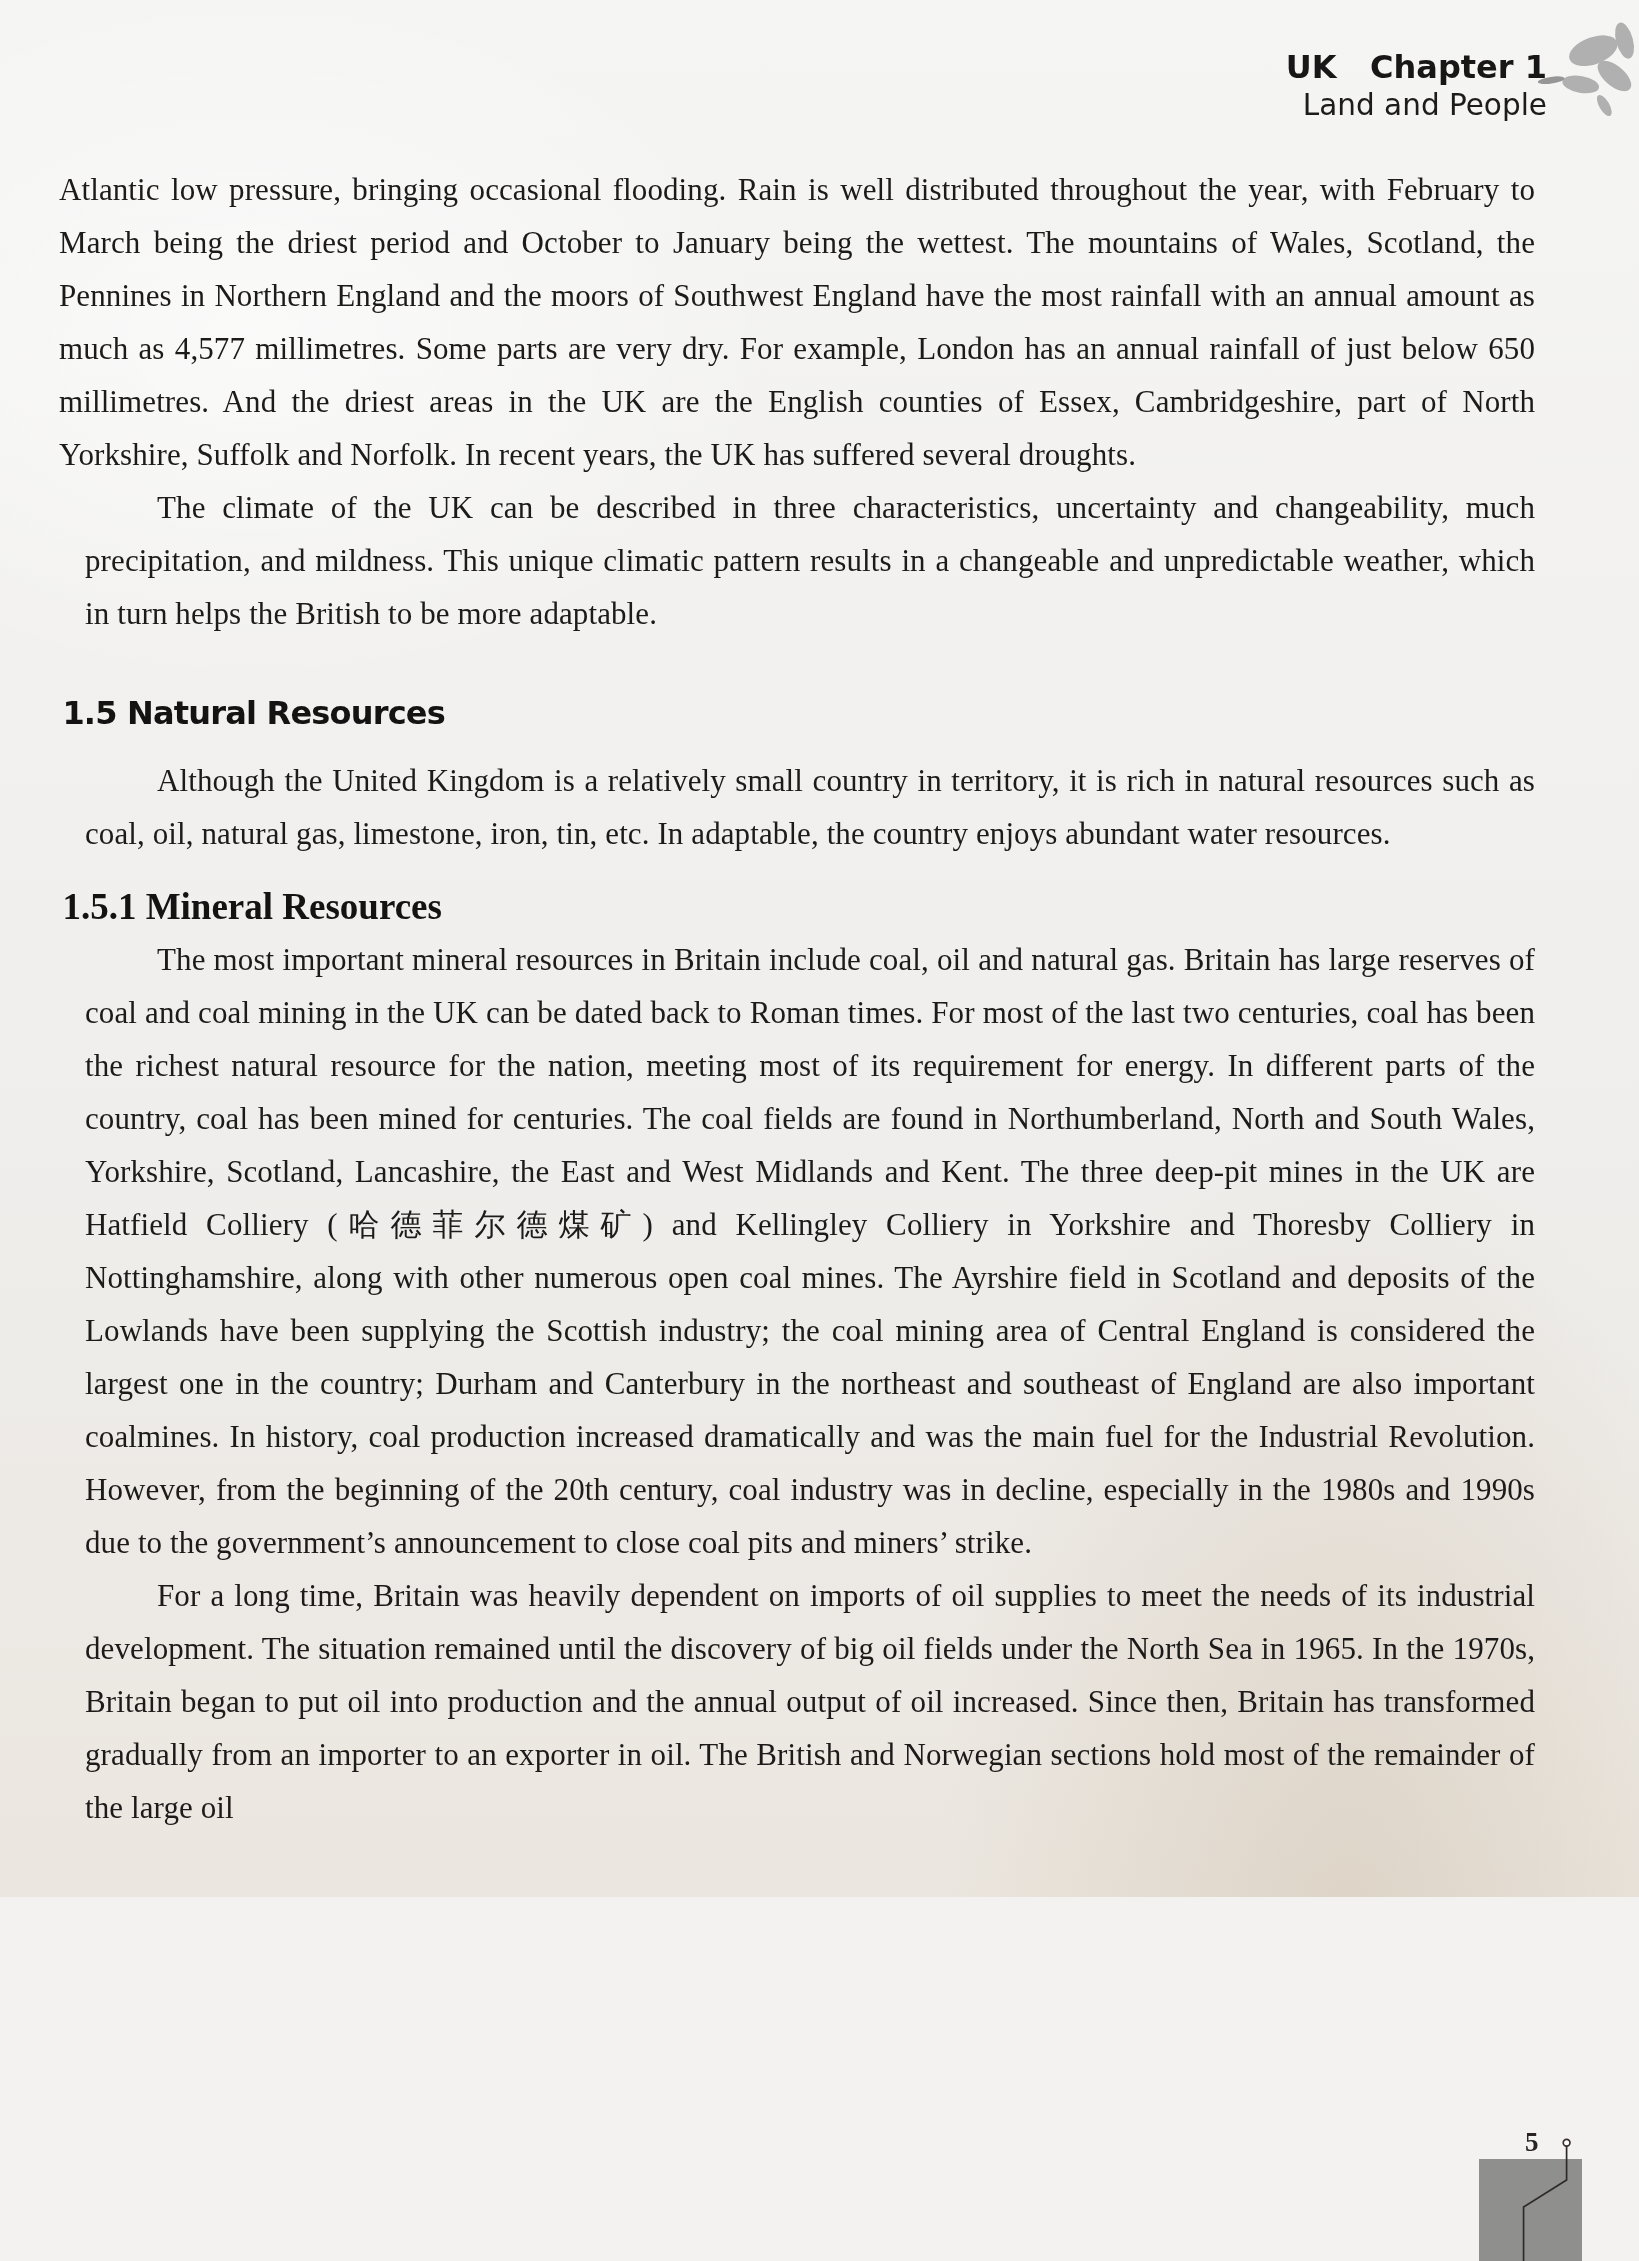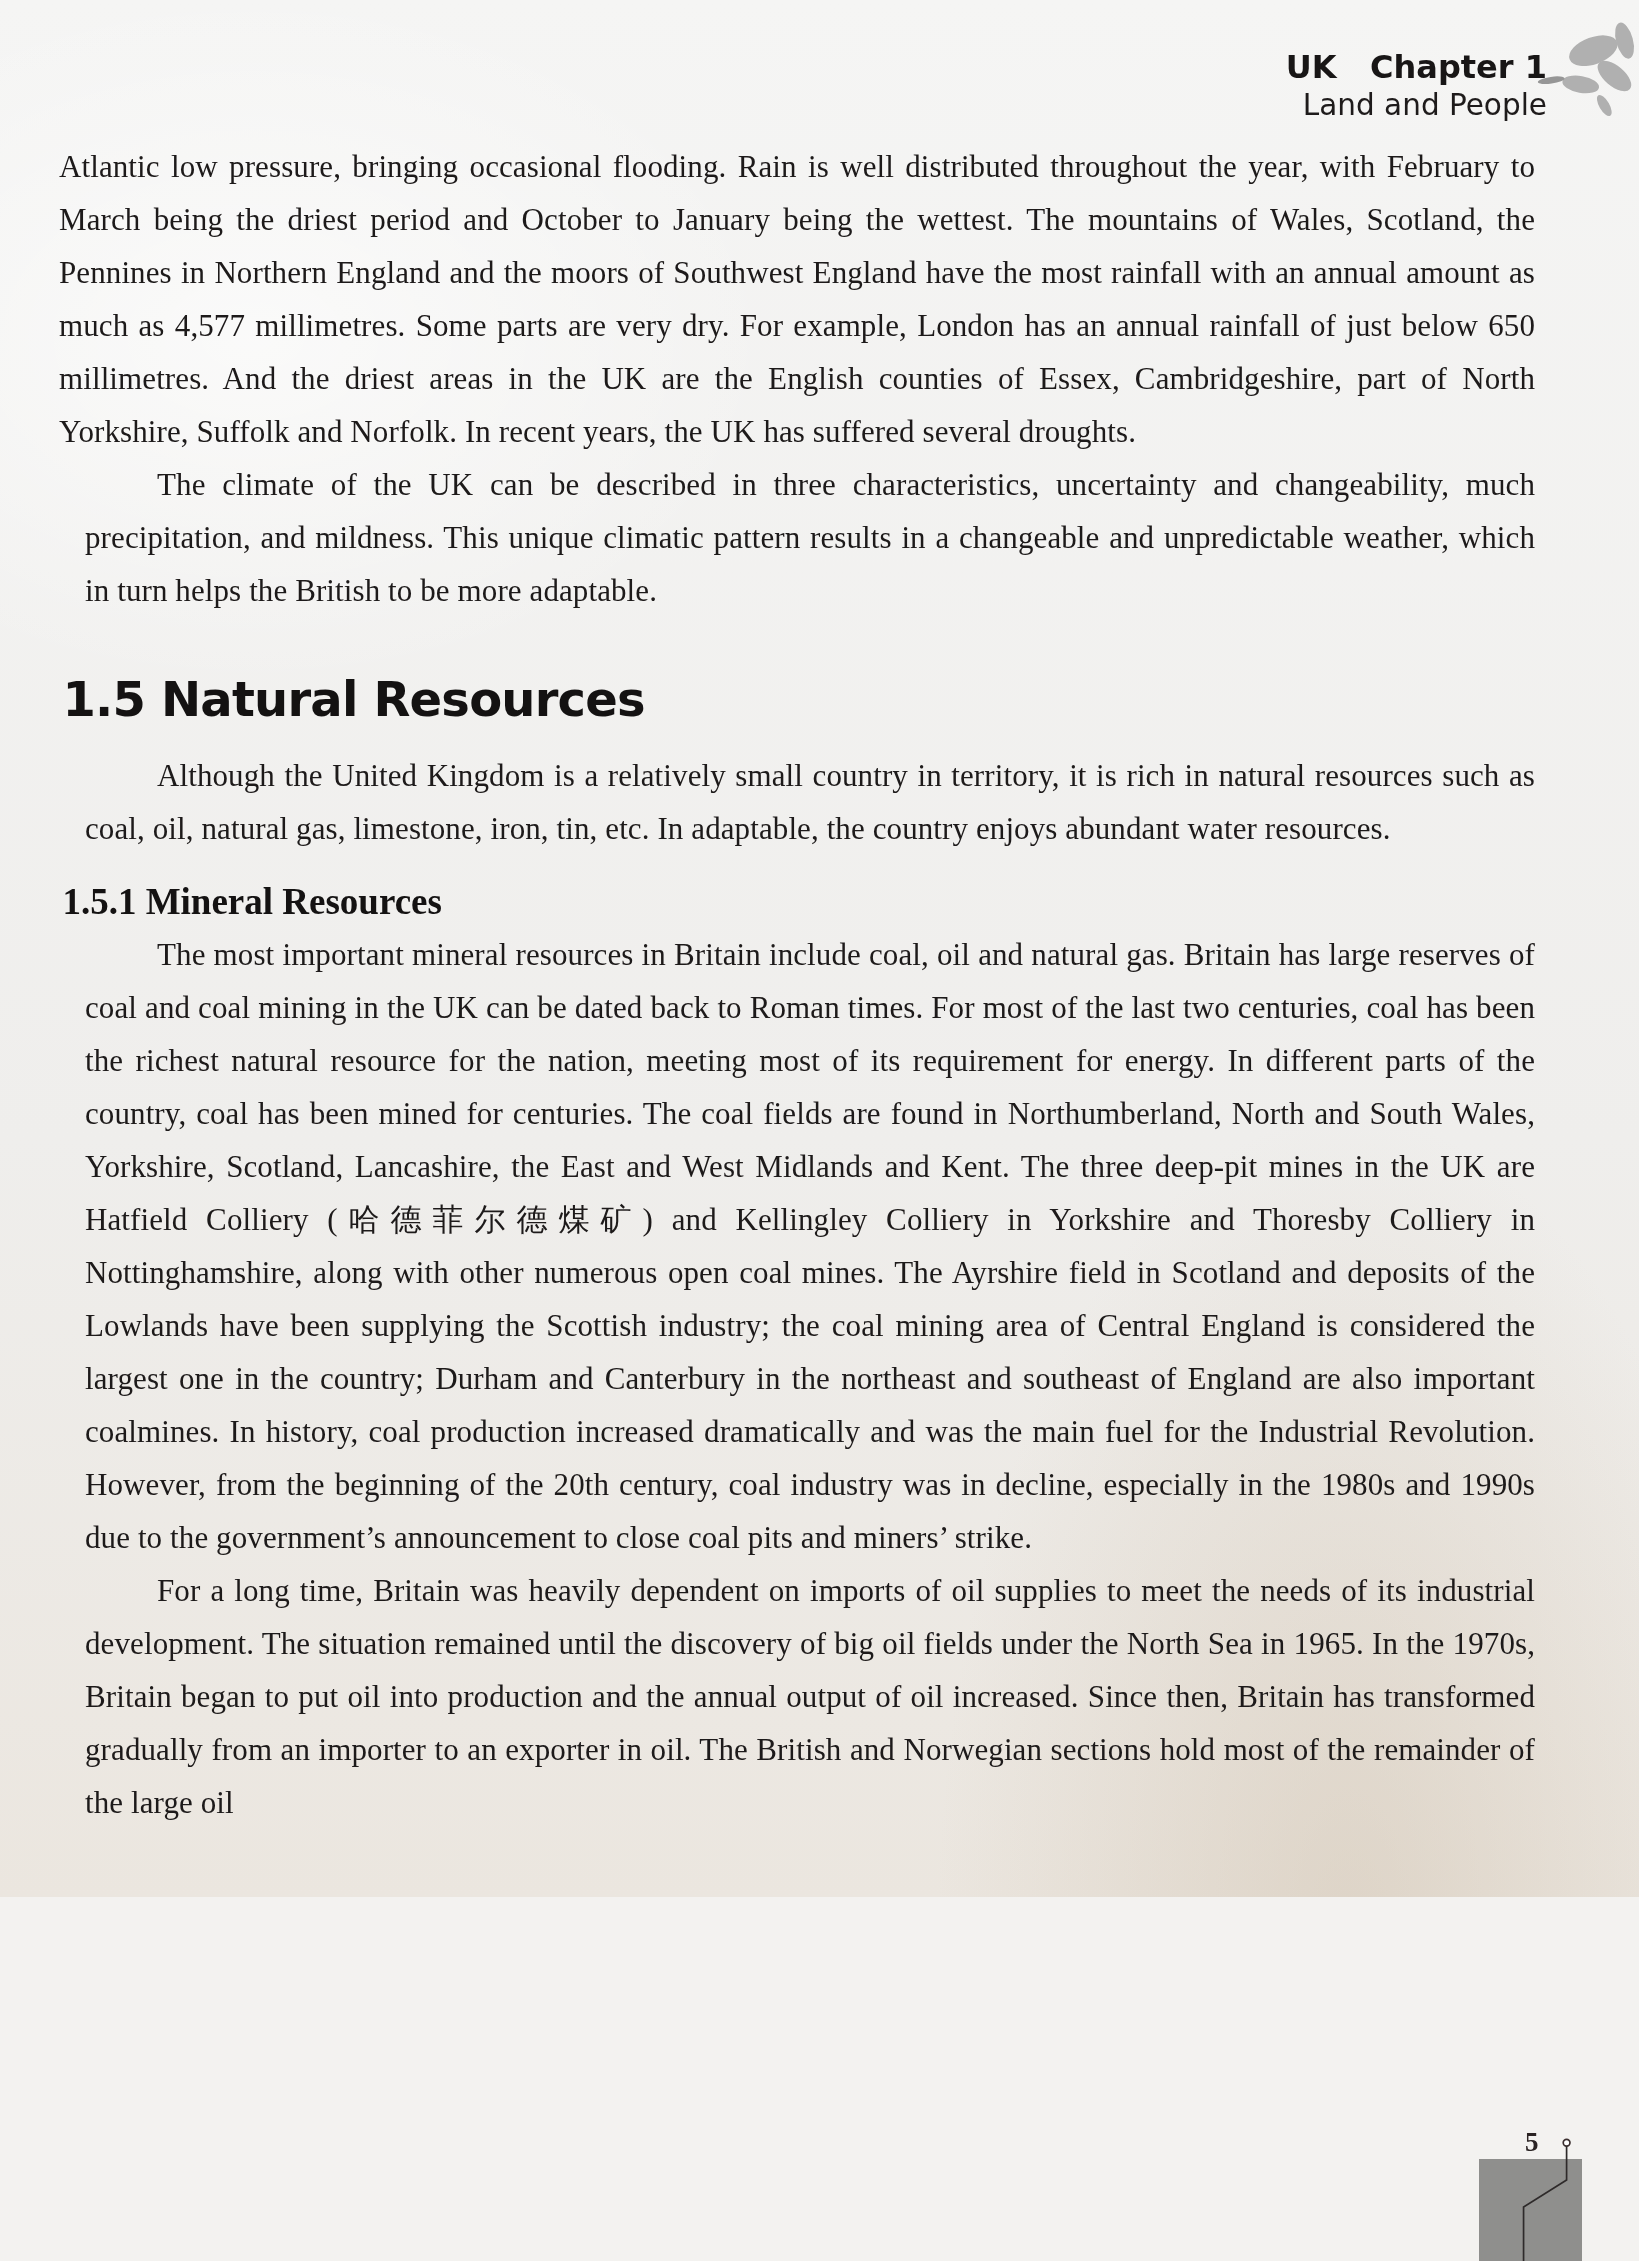--- a/index.html
+++ b/index.html
@@ -24,30 +24,30 @@
   .running-head .chap {
     font-weight: bold; font-size: 32px; letter-spacing: 0px; color: #181616; line-height: 37px;
   }
   .running-head .sub {
     font-size: 29.5px; color: #1e1b1b; line-height: 34px; margin-top: 1.7px;
   }
   .leaf-ornament {
     position: absolute; right: 0; top: 17px; width: 127px; height: 118px;
   }
   .content {
-    position: absolute; left: 59px; top: 140px; width: 1476px;
+    position: absolute; left: 59px; top: 163px; width: 1476px;
   }
   p.body {
     margin: 0; font-size: 31px; line-height: 53px; text-align: justify;
     letter-spacing: 0.1px;
   }
   p.indent { text-indent: 72px; margin-left: 26px; }
   h2.section {
     font-family: "DejaVu Sans", sans-serif; font-weight: bold;
-    font-size: 48px; margin: 54px 0 22px 3.4px; letter-spacing: -0.8px; color: #141212;
+    font-size: 32px; margin: 54px 0 22px 3.4px; letter-spacing: -0.8px; color: #141212;
   }
   h3.subsection {
     font-family: "Liberation Serif", serif; font-weight: bold;
     font-size: 37px; margin: 25px 0 5px 3.4px; color: #141212;
   }
   .page-number {
     position: absolute; left: 1525px; top: 2127px;
     font-family: "Liberation Serif", serif; font-weight: bold; font-size: 27px; color: #2a2323;
   }
   .corner-tab {

